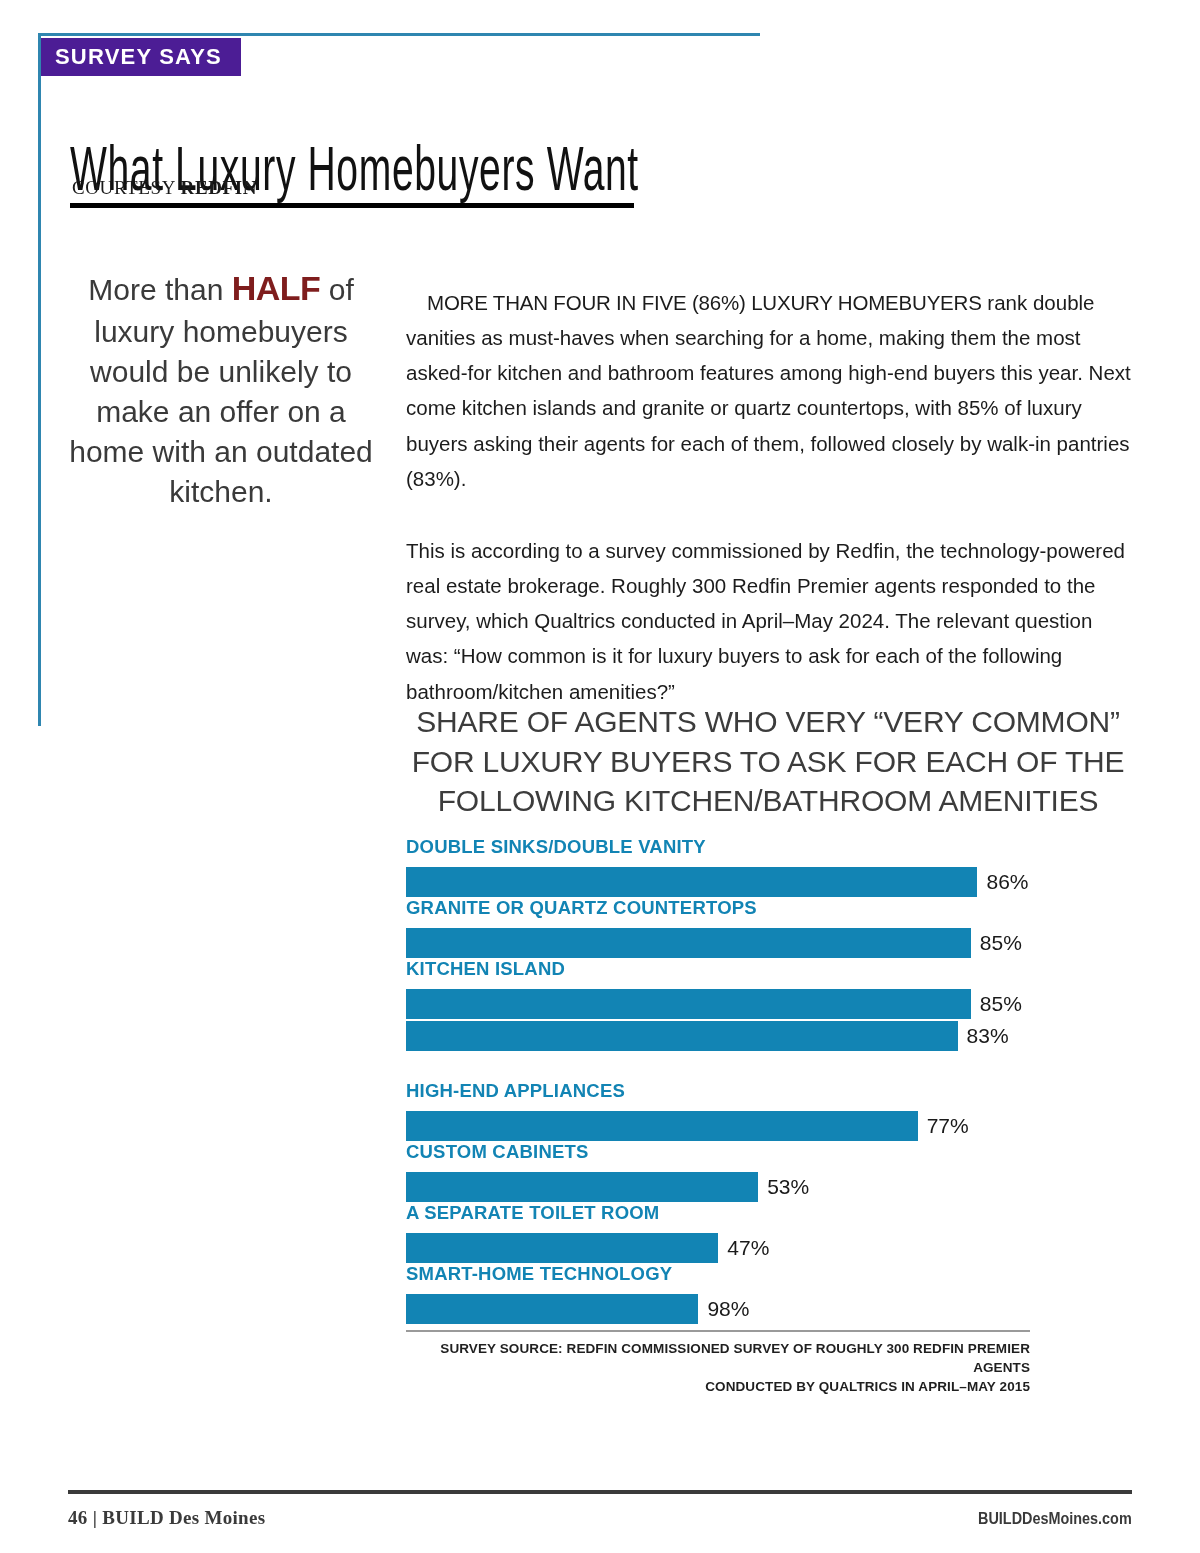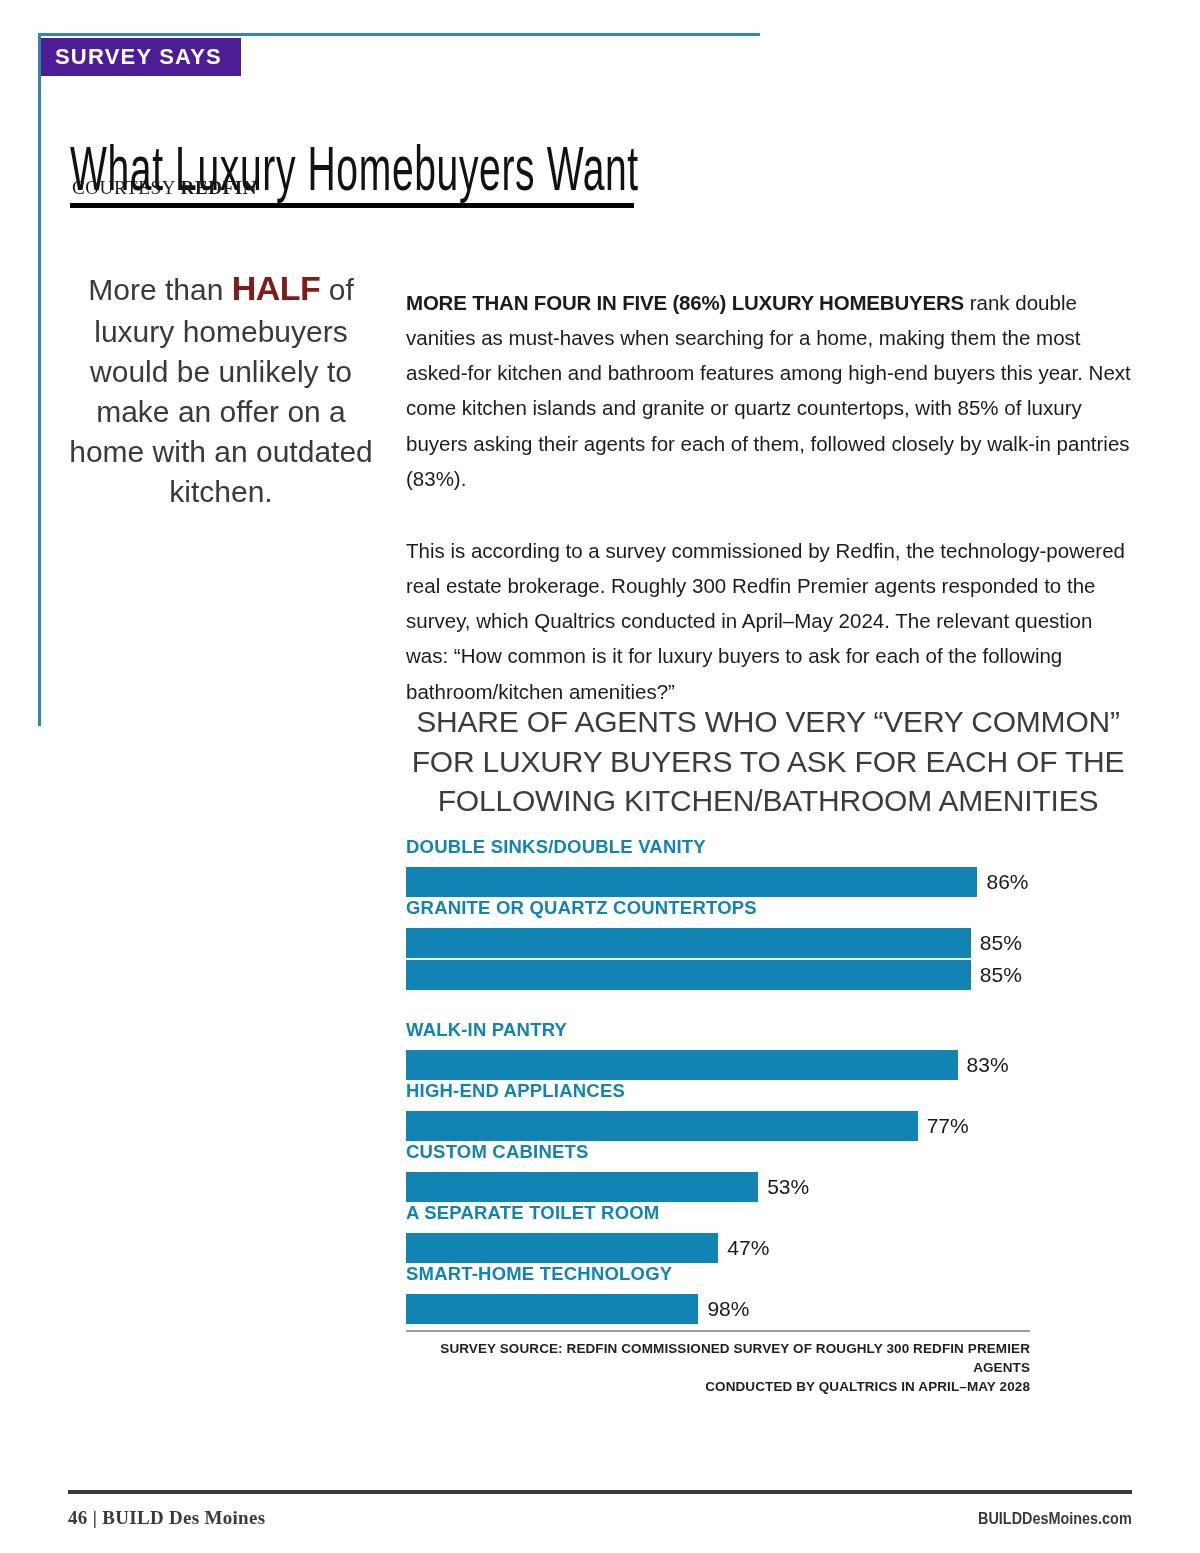--- a/index.html
+++ b/index.html
@@ -111,22 +111,23 @@
     position: absolute;
     left: 406px;
     width: 728px;
     font-size: 20.5px;
     line-height: 1.72;
     color: #1c1c1c;
   }
   #para-1 { top: 264px; }
   #para-2 { top: 512px; }
   .lead-in {
-    font-weight: bold;
+    font-weight: normal;
     letter-spacing: -0.2px;
+    margin-left: 21px;
   }
 
   
   #chart-title {
     position: absolute;
     left: 396px;
     top: 702px;
     width: 744px;
     text-align: center;
     font-size: 30px;
@@ -263,27 +264,27 @@
       </div>
     </div>
     <div class="bar-row">
       <div class="bar-label">GRANITE OR QUARTZ COUNTERTOPS</div>
       <div class="bar-track">
         <div class="bar-fill" style="width: 564.825px; background: rgb(18, 132, 180);"></div>
         <div class="bar-value" style="left: 573.825px;">85%</div>
       </div>
     </div>
     <div class="bar-row">
+      <div class="bar-label">KITCHEN ISLAND</div>
       <div class="bar-track">
         <div class="bar-fill" style="width: 564.825px; background: rgb(18, 132, 180);"></div>
         <div class="bar-value" style="left: 573.825px;">85%</div>
       </div>
     </div>
     <div class="bar-row">
-      <div class="bar-label">WALK-IN PANTRY</div>
       <div class="bar-track">
         <div class="bar-fill" style="width: 551.535px; background: rgb(18, 132, 180);"></div>
         <div class="bar-value" style="left: 560.535px;">83%</div>
       </div>
     </div>
     <div class="bar-row">
       <div class="bar-label">HIGH-END APPLIANCES</div>
       <div class="bar-track">
         <div class="bar-fill" style="width: 511.665px; background: rgb(18, 132, 180);"></div>
         <div class="bar-value" style="left: 520.665px;">77%</div>
@@ -308,21 +309,21 @@
       <div class="bar-track">
         <div class="bar-fill" style="width: 292.38px; background: rgb(18, 132, 180);"></div>
         <div class="bar-value" style="left: 301.38px;">98%</div>
       </div>
     </div>
   </div>
 
 <div id="source-rule"></div>
 <div id="source-note">
   <div>SURVEY SOURCE: REDFIN COMMISSIONED SURVEY OF ROUGHLY 300 REDFIN PREMIER AGENTS</div>
-  <div>CONDUCTED BY QUALTRICS IN APRIL–MAY 2028</div>
+  <div>CONDUCTED BY QUALTRICS IN APRIL–MAY 2015</div>
 </div>
 
 <div id="footer-rule"></div>
 <div id="footer-left">
   <span>46</span>
   <span>|</span>
   <span>BUILD Des Moines</span>
 </div>
 <div id="footer-right">BUILDDesMoines.com</div>
 

